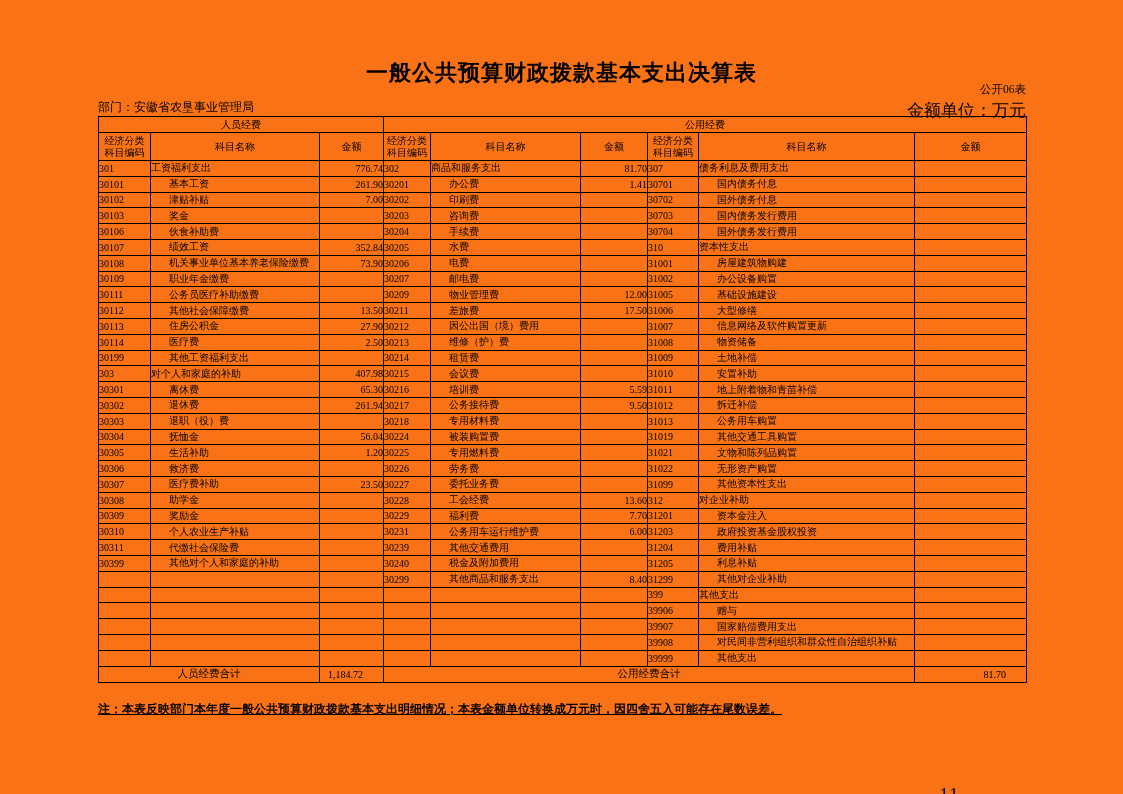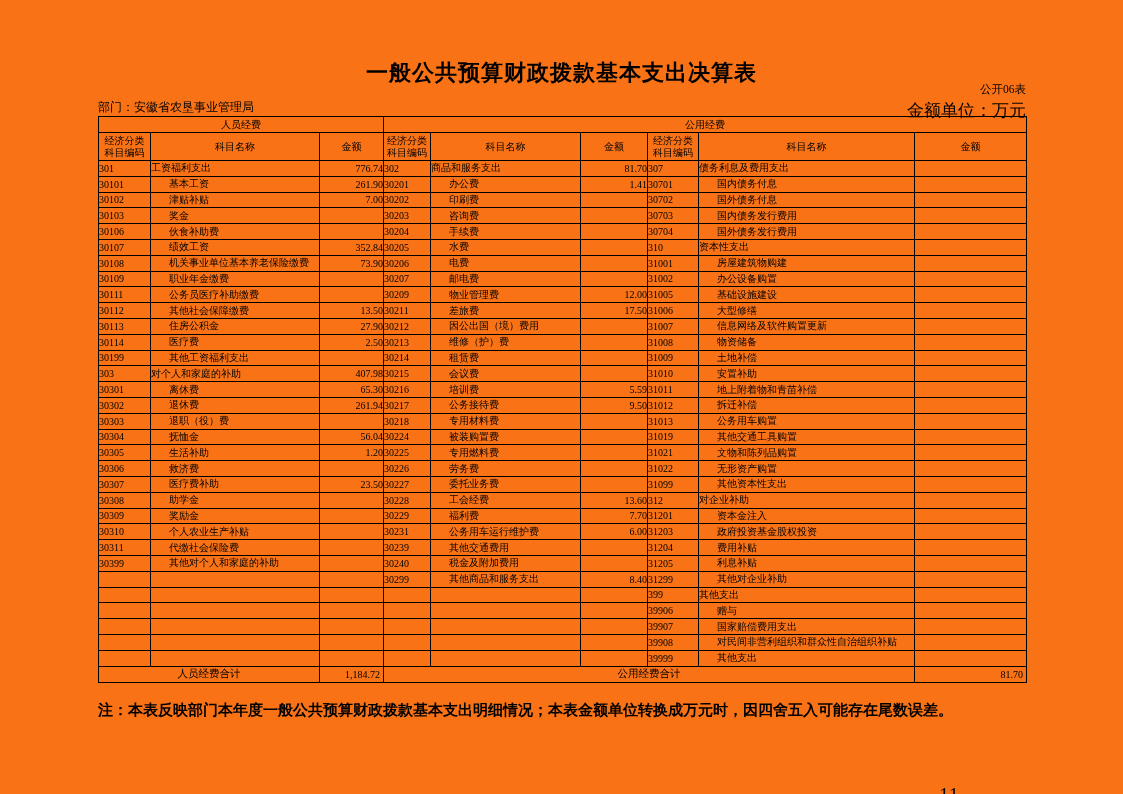--- a/index.html
+++ b/index.html
@@ -59,28 +59,29 @@
   }
   tr.group-header-row th { height: 16px; text-align: center; font-size: 10px; }
   tr.col-header-row th { height: 28px; text-align: center; white-space: pre-line; line-height: 1.15; }
   tr.data-row td { height: 15.8px; }
   td.code { text-align: left; padding-left: 2px; }
   td.name { text-align: left; padding-left: 4px; }
   td.name.sub { padding-left: 18px; }
   td.amount { text-align: right; padding-right: 3px; }
   tr.total-row td { height: 16px; }
   tr.total-row .total-label { text-align: center; font-size: 10.5px; margin-top: 36px; }
-  tr.total-row .amount { text-align: right; padding-right: 3px; }
+  tr.total-row .amount { text-align: right; padding-right: 20px; }
   .note {
     position: absolute;
     top: 701px;
     left: 98px;
     width: 950px;
-    font-size: 15px;
+    font-size: 12px;
     font-weight: bold;
+    text-decoration: underline;
   }
   .page-number {
     position: absolute;
     top: 784px;
     left: 932px;
     font-size: 19px;
     letter-spacing: 1px;
     text-align: right;
   }
 </style>

